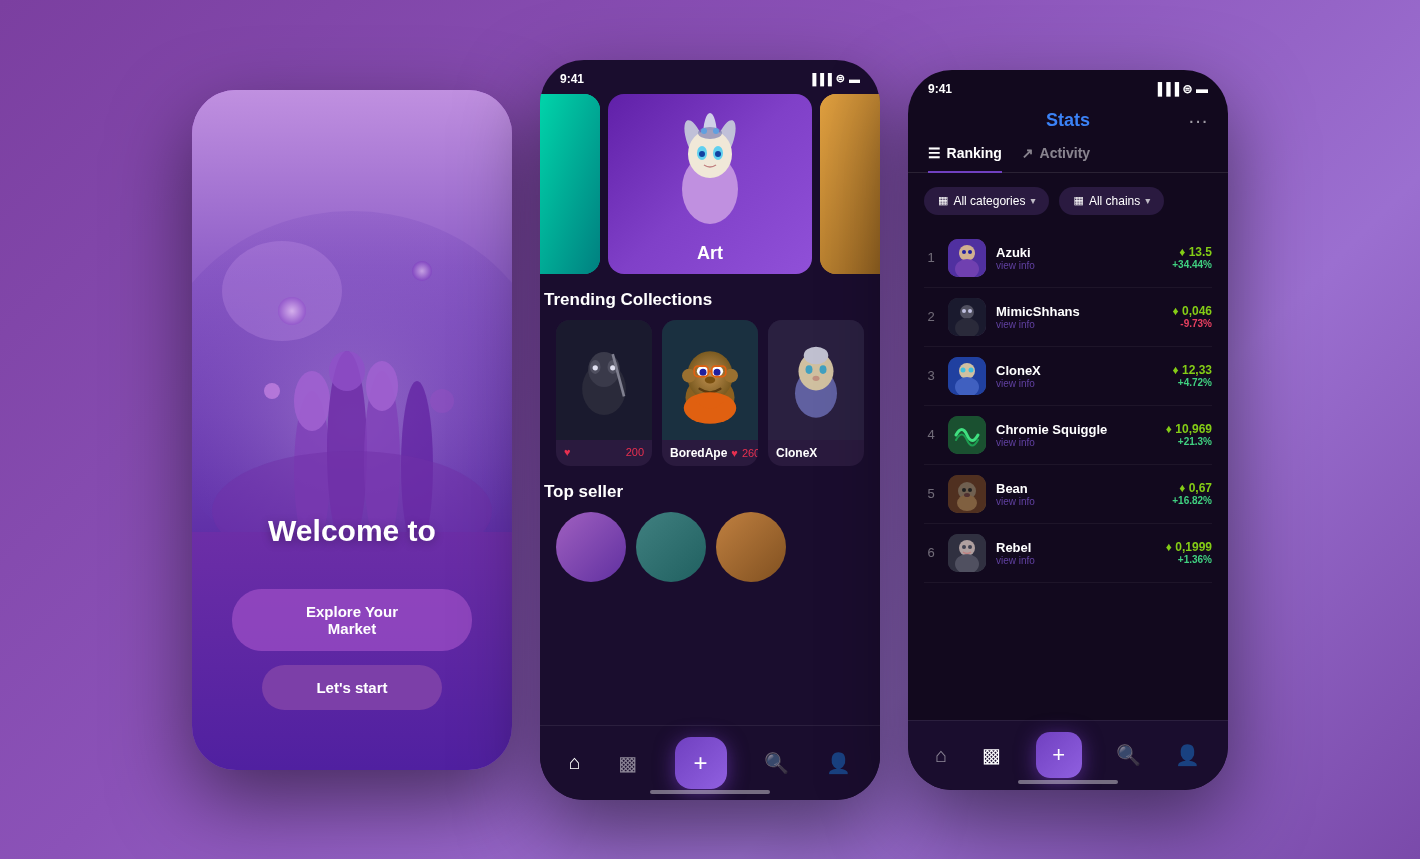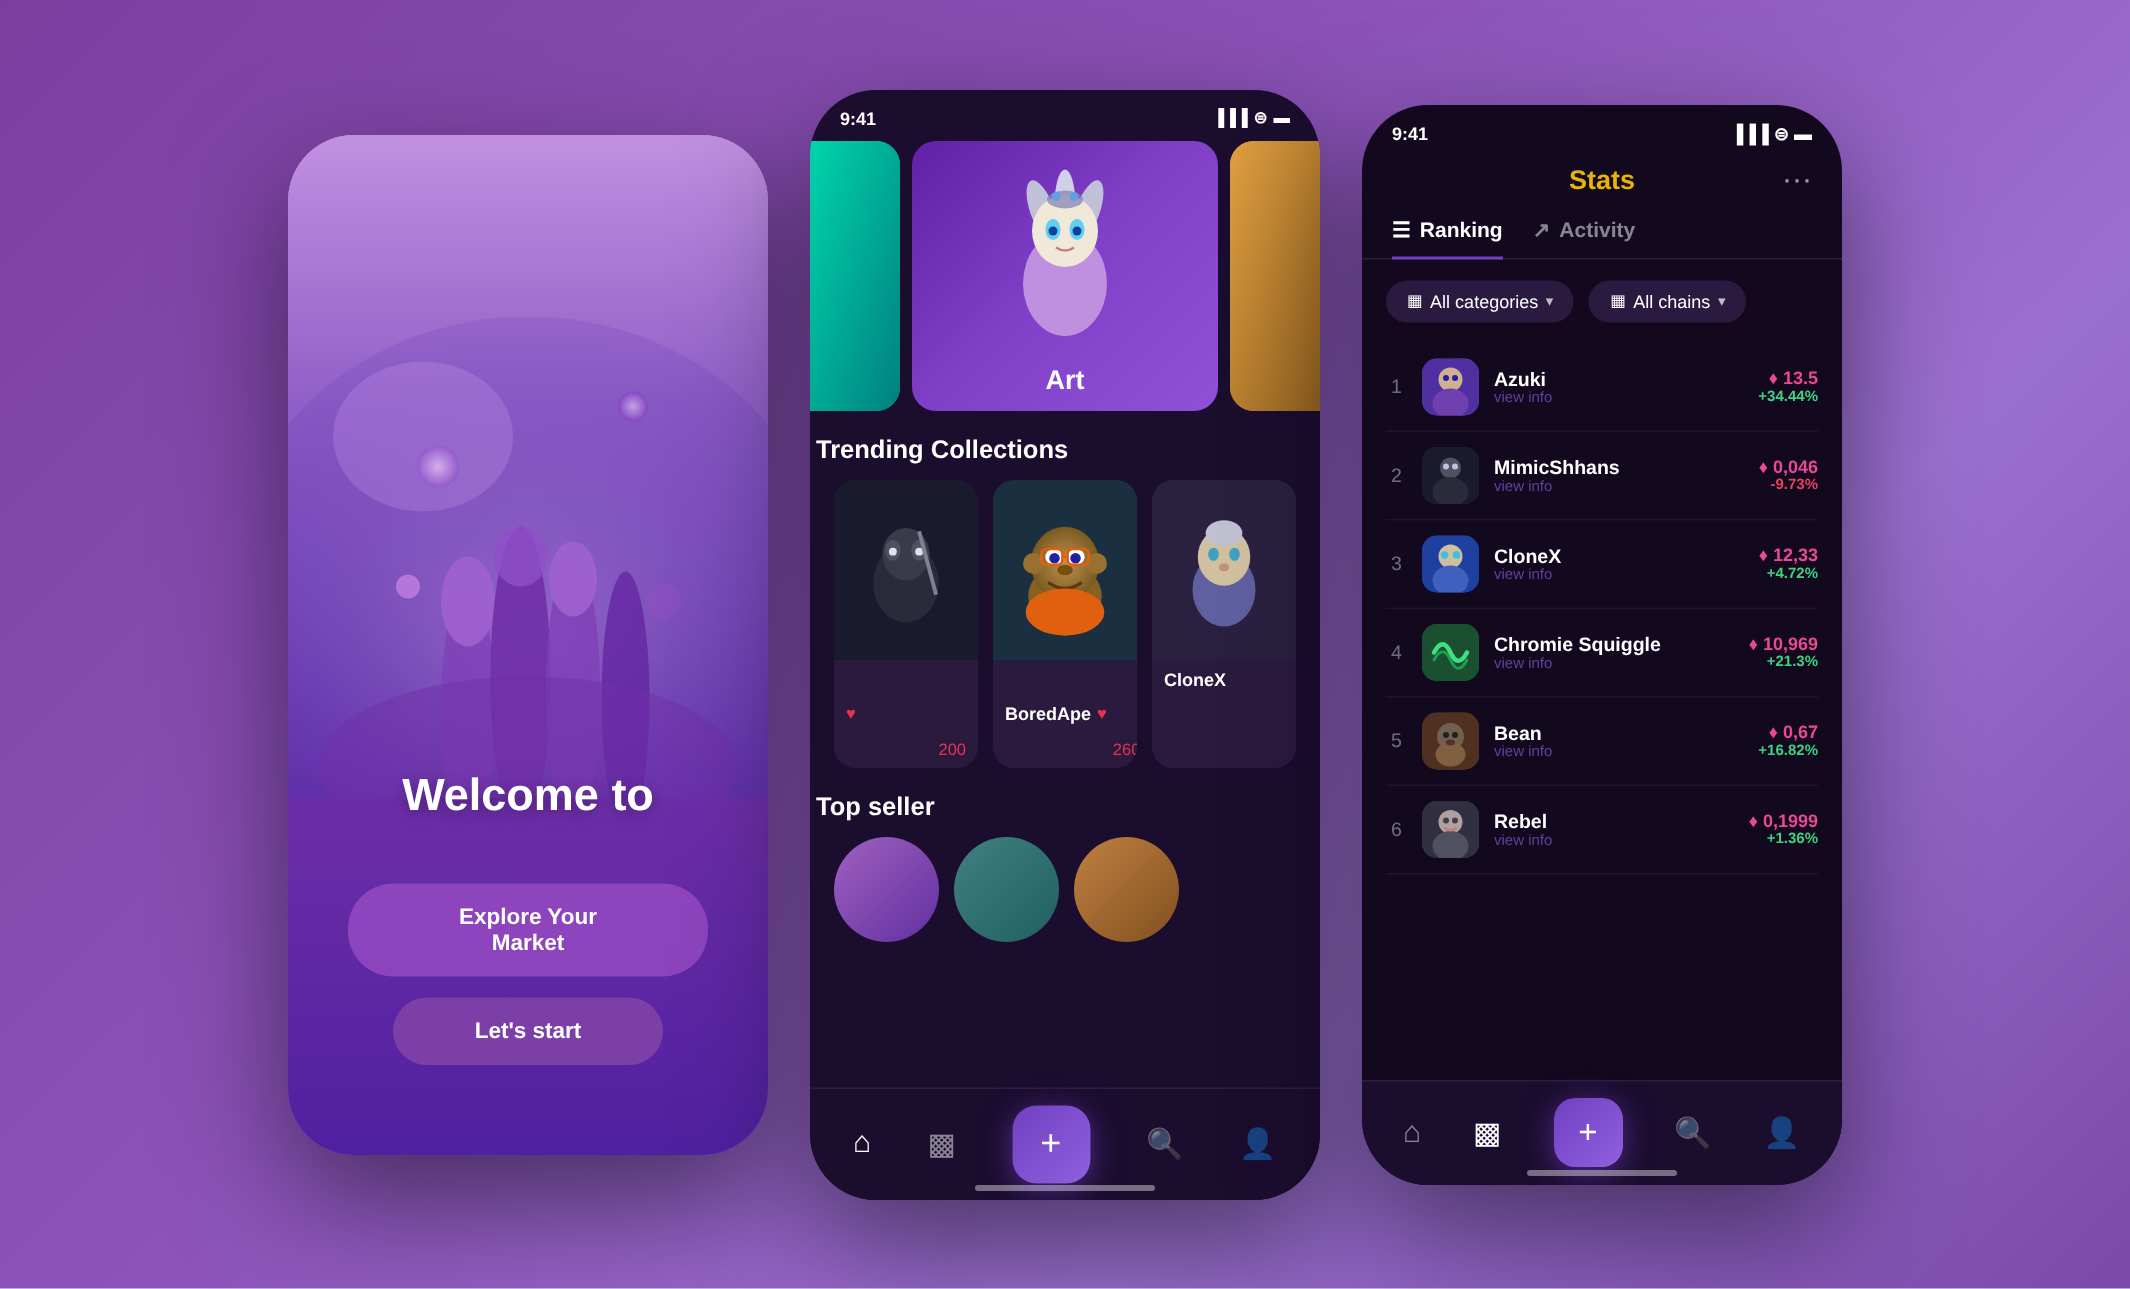--- a/index.html
+++ b/index.html
@@ -207,21 +207,21 @@
 
     .trending-label {
       padding: 6px 8px;
       display: flex;
       align-items: center;
       gap: 4px;
     }
 
     .trending-label .heart { color: #e83050; font-size: 11px; }
     .trending-label .name { color: white; font-size: 12px; font-weight: 600; }
-    .trending-label .count { color: #e83050; font-size: 11px; margin-left: auto; margin-top: 48px; }
+    .trending-label .count { color: #e83050; font-size: 11px; margin-left: auto; }
 
     .phone-2 .nav-bar {
       position: absolute;
       bottom: 0;
       left: 0; right: 0;
       height: 75px;
       background: #1a0d2e;
       display: flex;
       align-items: center;
       justify-content: space-around;
@@ -284,21 +284,21 @@
 
     .phone-3 .header {
       display: flex;
       align-items: center;
       justify-content: center;
       padding: 6px 20px 0;
       position: relative;
     }
 
     .phone-3 .header-title {
-      color: #eab308;
+      color: #3b82f6;
       font-size: 18px;
       font-weight: 700;
     }
 
     .phone-3 .header-more {
       position: absolute;
       right: 20px;
       color: rgba(255,255,255,0.6);
       font-size: 20px;
       cursor: pointer;
@@ -396,21 +396,21 @@
     .rank-sub {
       color: #6040a0;
       font-size: 10px;
     }
 
     .rank-price {
       text-align: right;
     }
 
     .rank-price .eth {
-      color: #ec4899;
+      color: #84cc16;
       font-size: 12px;
       font-weight: 600;
     }
 
     .rank-price .change {
       font-size: 10px;
       font-weight: 600;
     }
 
     .change.positive { color: #40d080; }

